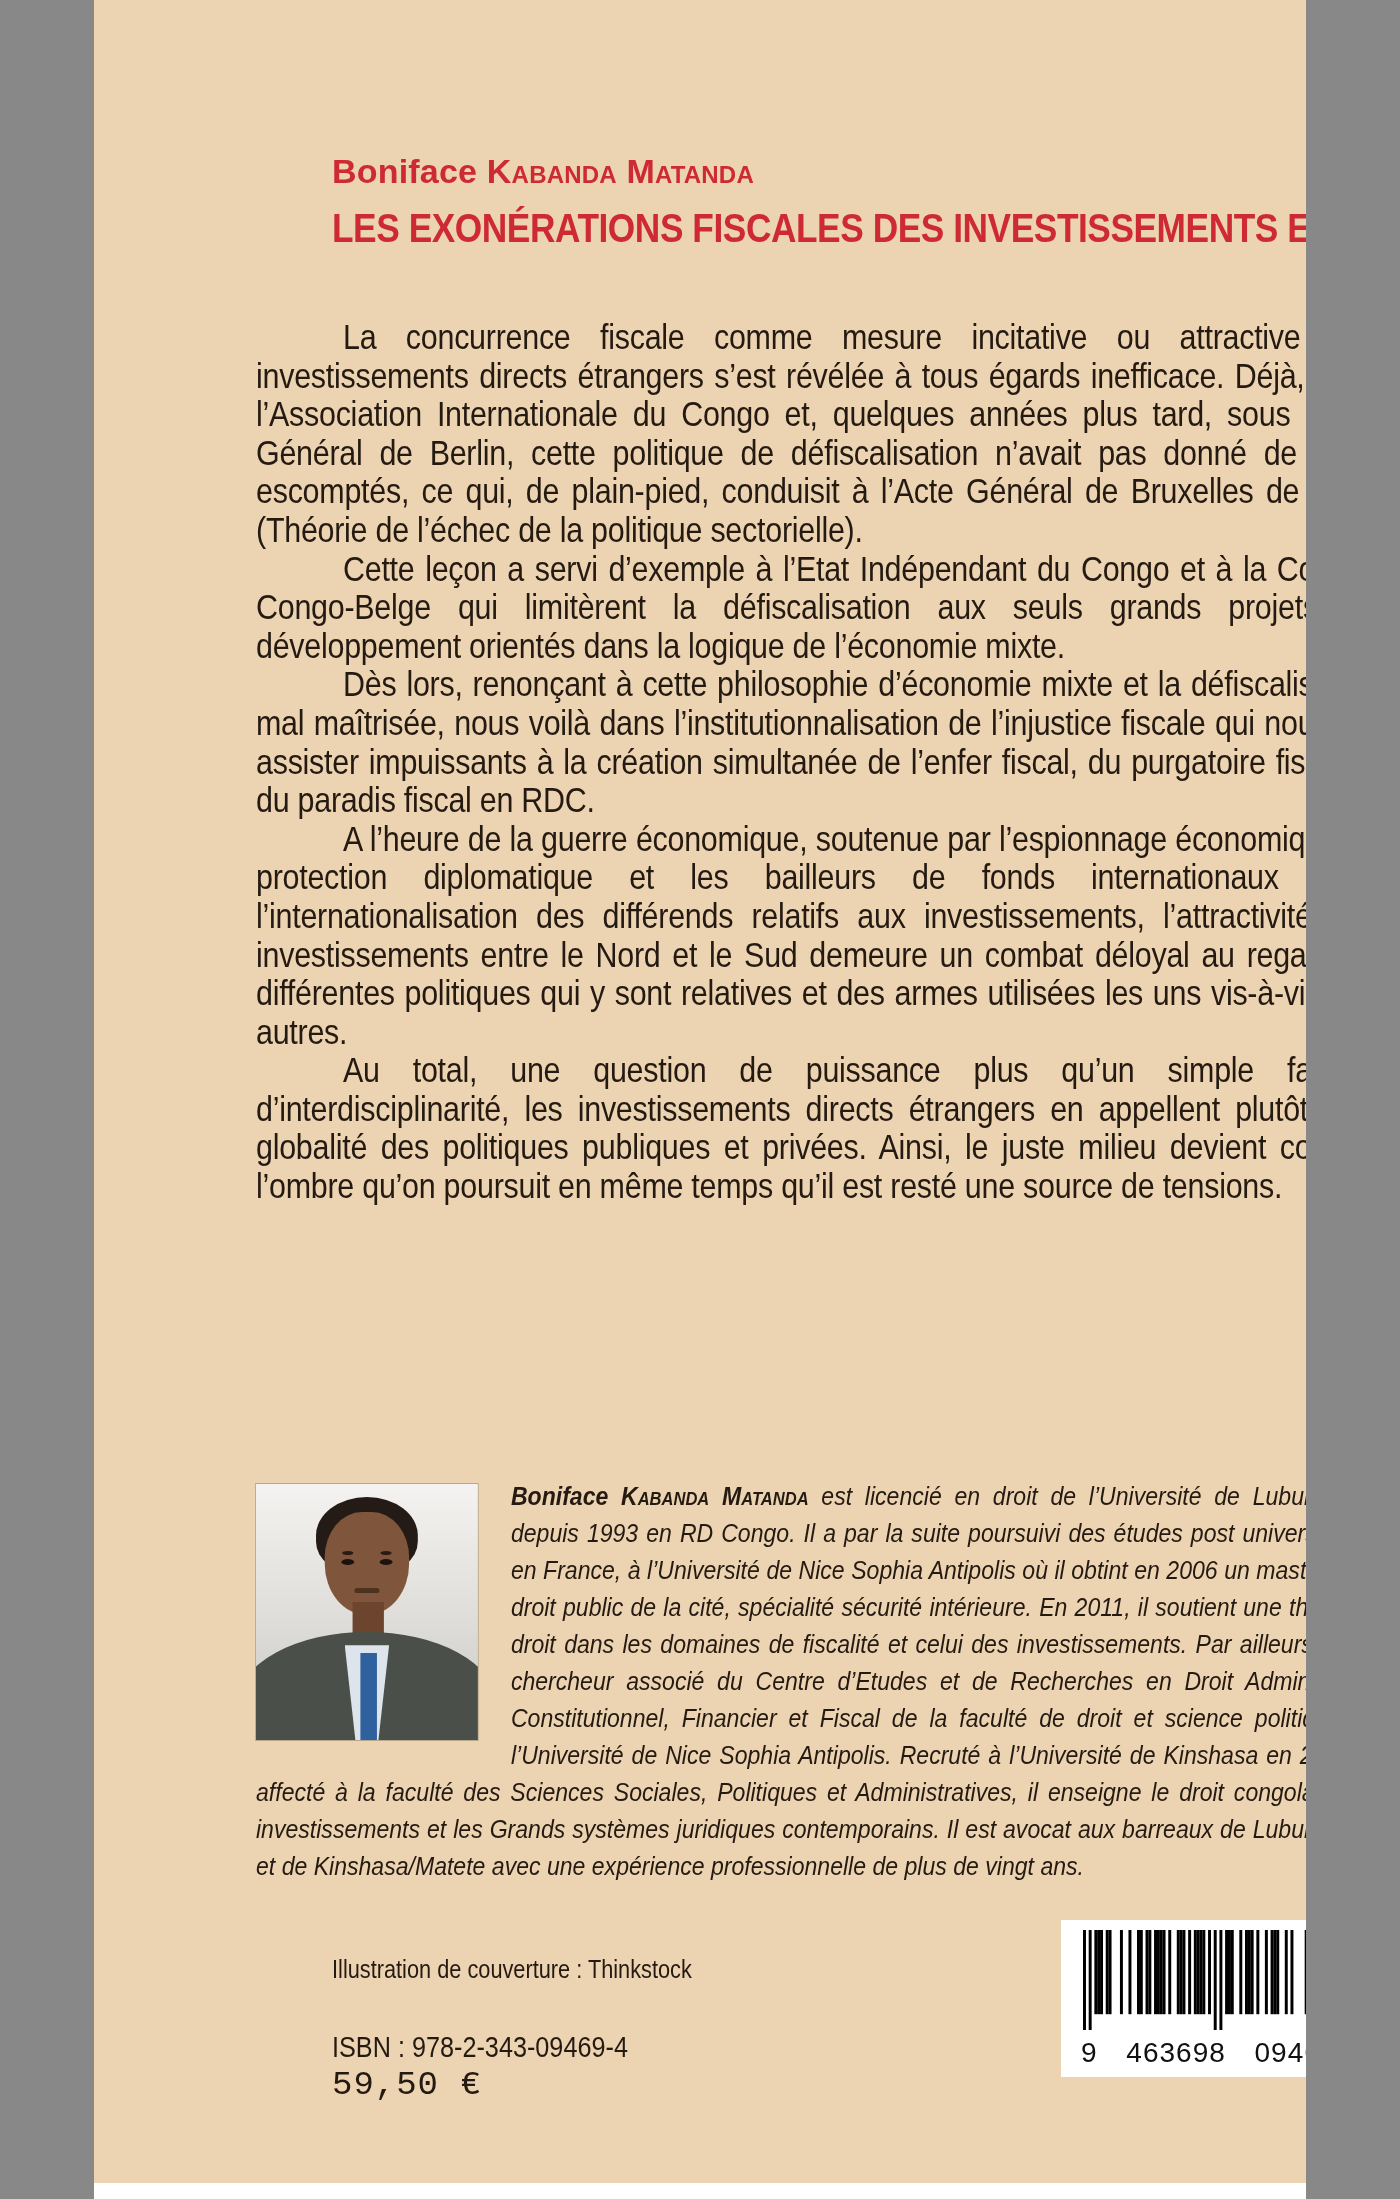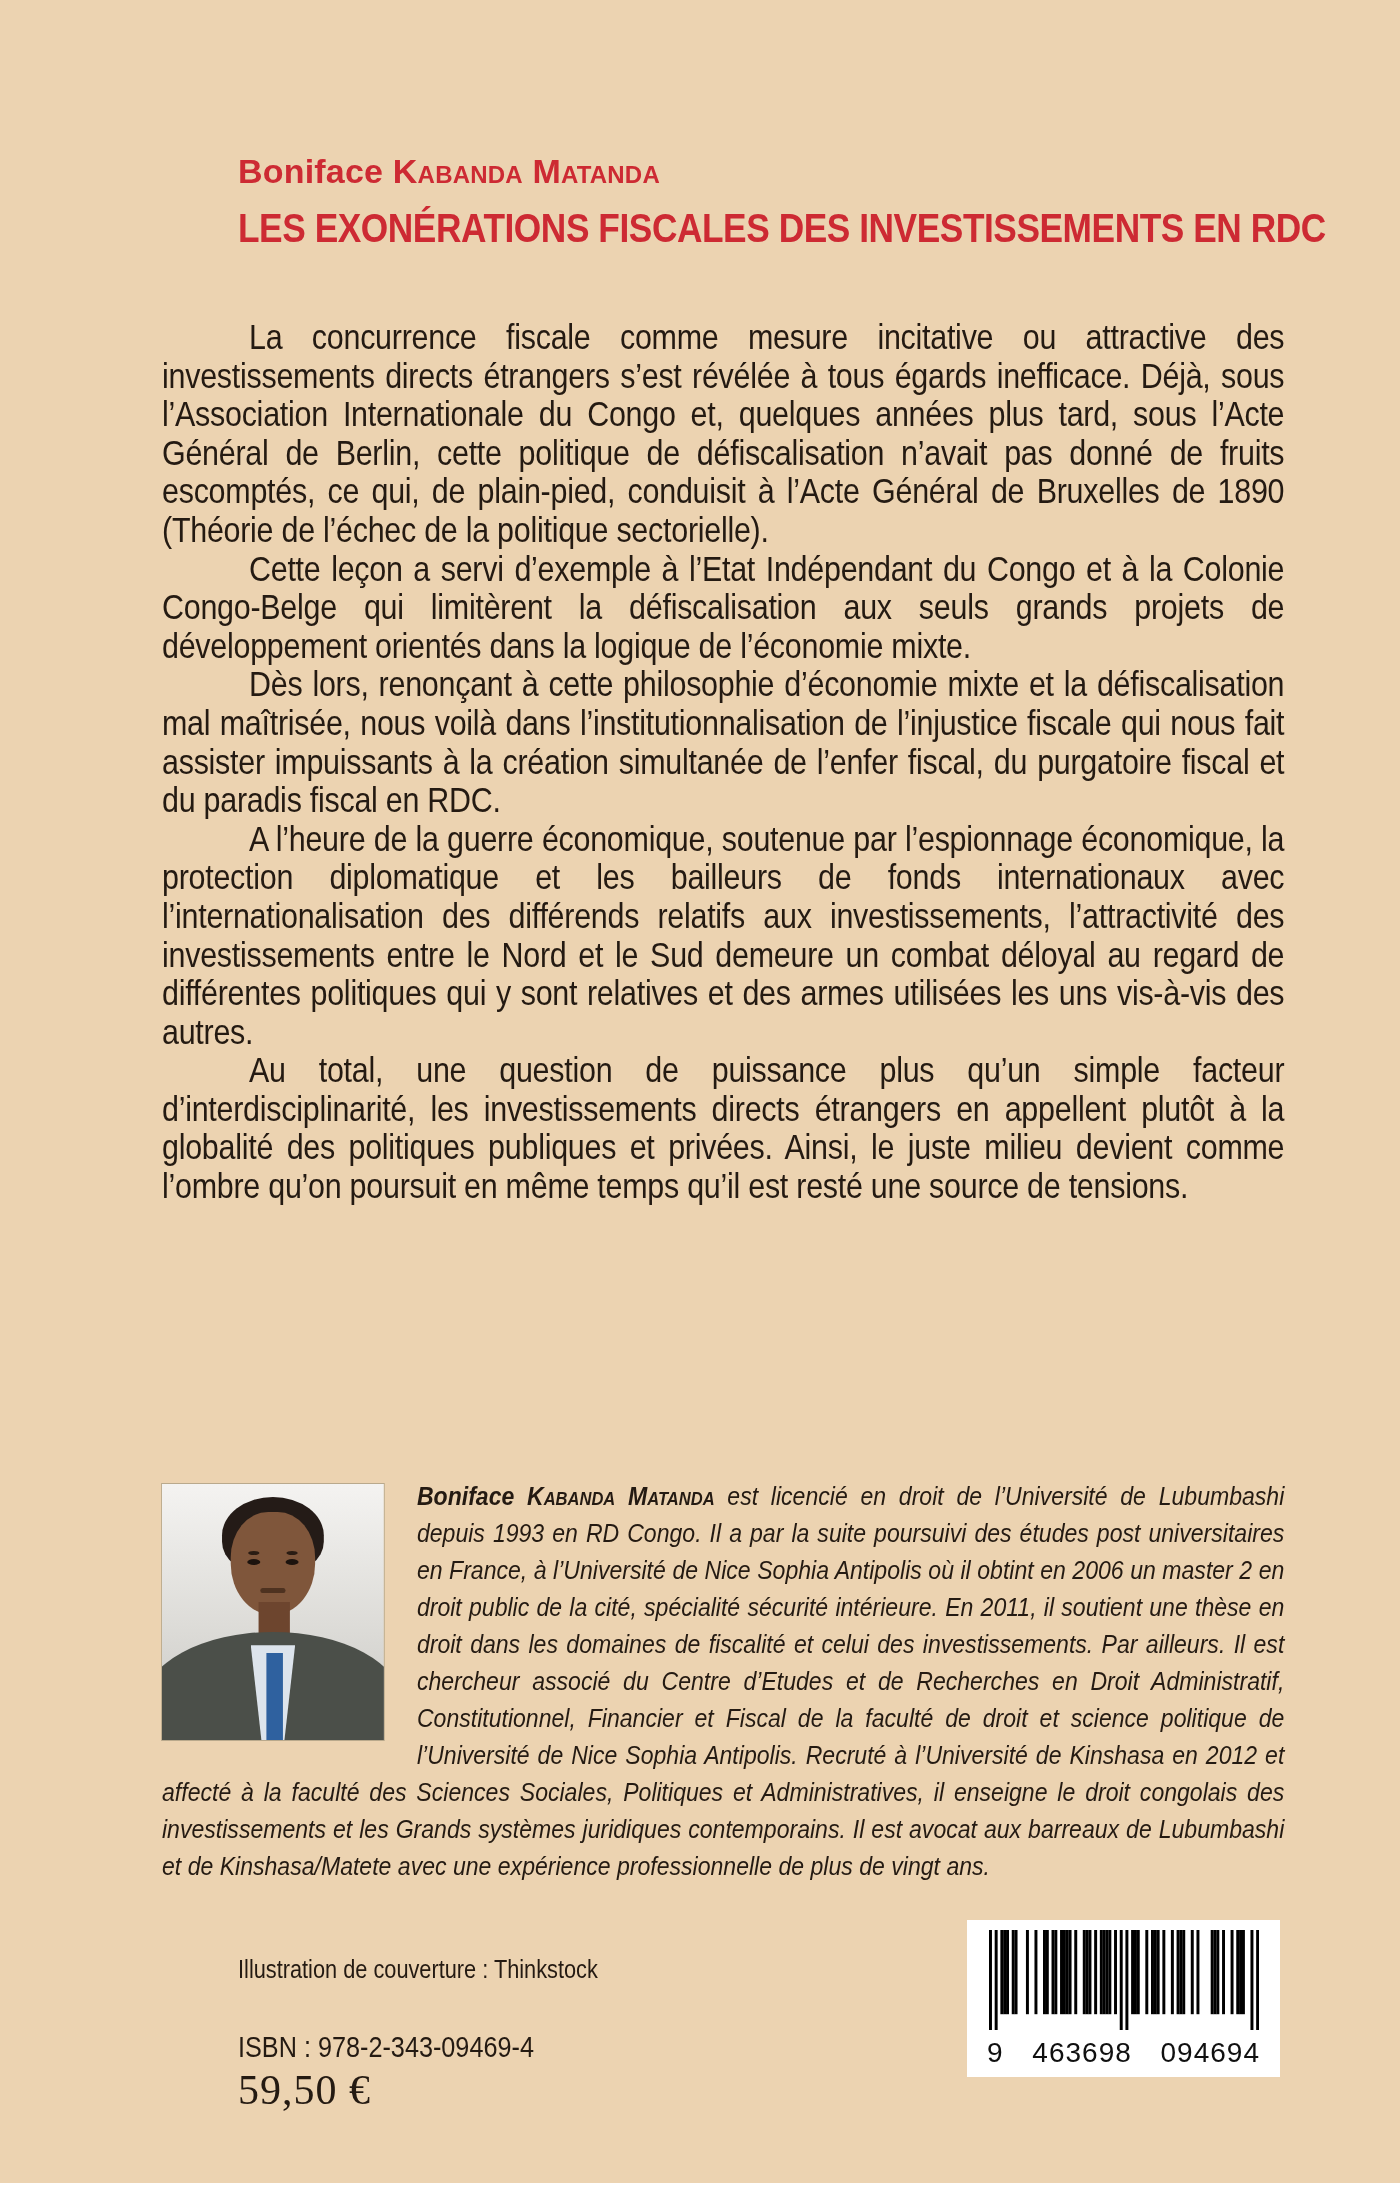--- a/index.html
+++ b/index.html
@@ -5,21 +5,21 @@
 <style>
   :root{
     --bg:#ecd3b1;
     --accent:#cd2a33;
     --ink:#241a12;
   }
   html,body{margin:0;padding:0;}
   body{background:#888;font-family:"Liberation Sans", sans-serif;}
   .cover{
     position:relative;
-    width:1400px;height:2199px;
+    width:1212px;height:2199px;
     background:var(--bg);
     overflow:hidden;
     margin:0 auto;
   }
   
   .head-block{position:absolute;left:238px;top:152px;color:var(--accent);}
   .author-line{font-size:34px;font-weight:bold;letter-spacing:0.2px;white-space:nowrap;}
   .sc{font-variant:small-caps;}
   .title{
     margin-top:14px;
@@ -66,21 +66,21 @@
   .photo .eye-r{right:20%;}
   .photo .mouth{position:absolute;left:35%;top:74%;width:30%;height:5px;background:#4e3220;border-radius:3px;}
   .photo .neck{position:absolute;left:43.5%;top:46%;width:14%;height:16%;background:#6d452e;}
   .photo .suit{position:absolute;left:-8%;bottom:-2%;width:116%;height:44%;background:#4b4f49;border-radius:50% 50% 0 0 / 62% 62% 0 0;}
   .photo .shirt{position:absolute;left:40%;bottom:0;width:20%;height:37%;background:#dde4ec;clip-path:polygon(0 0,100% 0,76% 100%,24% 100%);}
   .photo .tie{position:absolute;left:47%;bottom:0;width:7.5%;height:34%;background:#2f619f;}
   
   .credit{position:absolute;left:238px;color:var(--ink);white-space:nowrap;transform:scaleX(0.87);transform-origin:0 0;}
   .credit-illustration{top:1955px;font-size:25px;}
   .credit-isbn{top:2031px;font-size:29px;}
-  .credit-price{top:2066px;font-size:42px;font-family:Liberation Serif, serif;transform:none;letter-spacing:1px;}
+  .credit-price{top:2066px;font-size:34px;font-family:Liberation Mono, monospace;transform:none;letter-spacing:1px;}
   
   .barcode-panel{
     position:absolute;left:967px;top:1920px;
     width:313px;height:157px;
     background:#ffffff;
   }
   .barcode-bars{position:absolute;left:22px;top:10px;width:270px;height:100px;}
   .barcode-bars svg{width:100%;height:100%;display:block;}
   .barcode-digits{
     position:absolute;left:10px;right:10px;bottom:8px;

